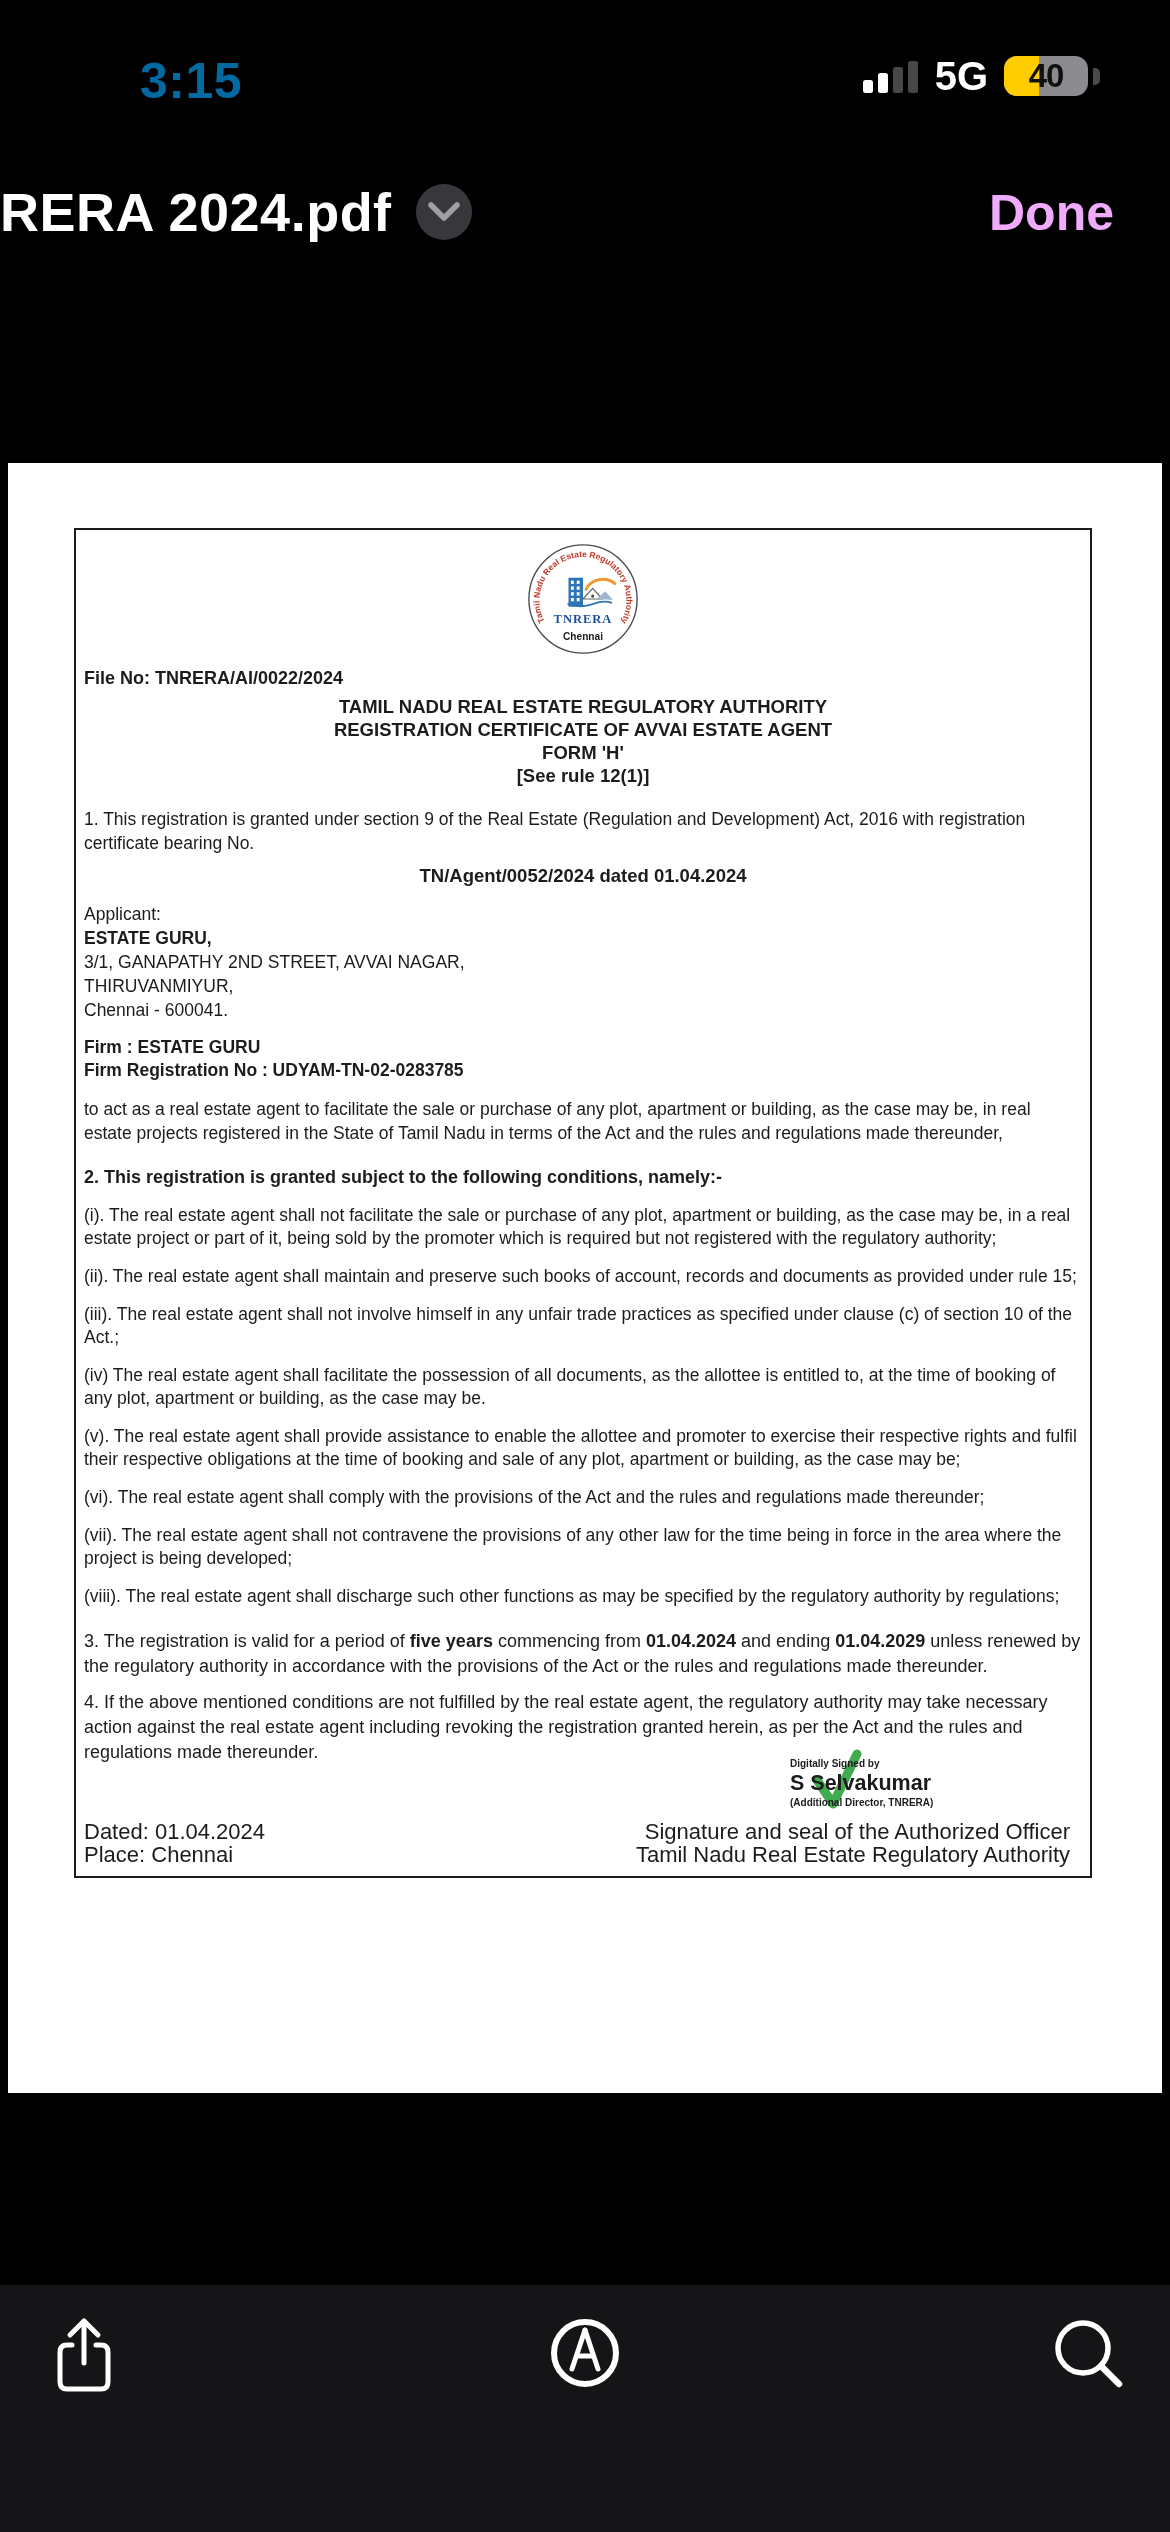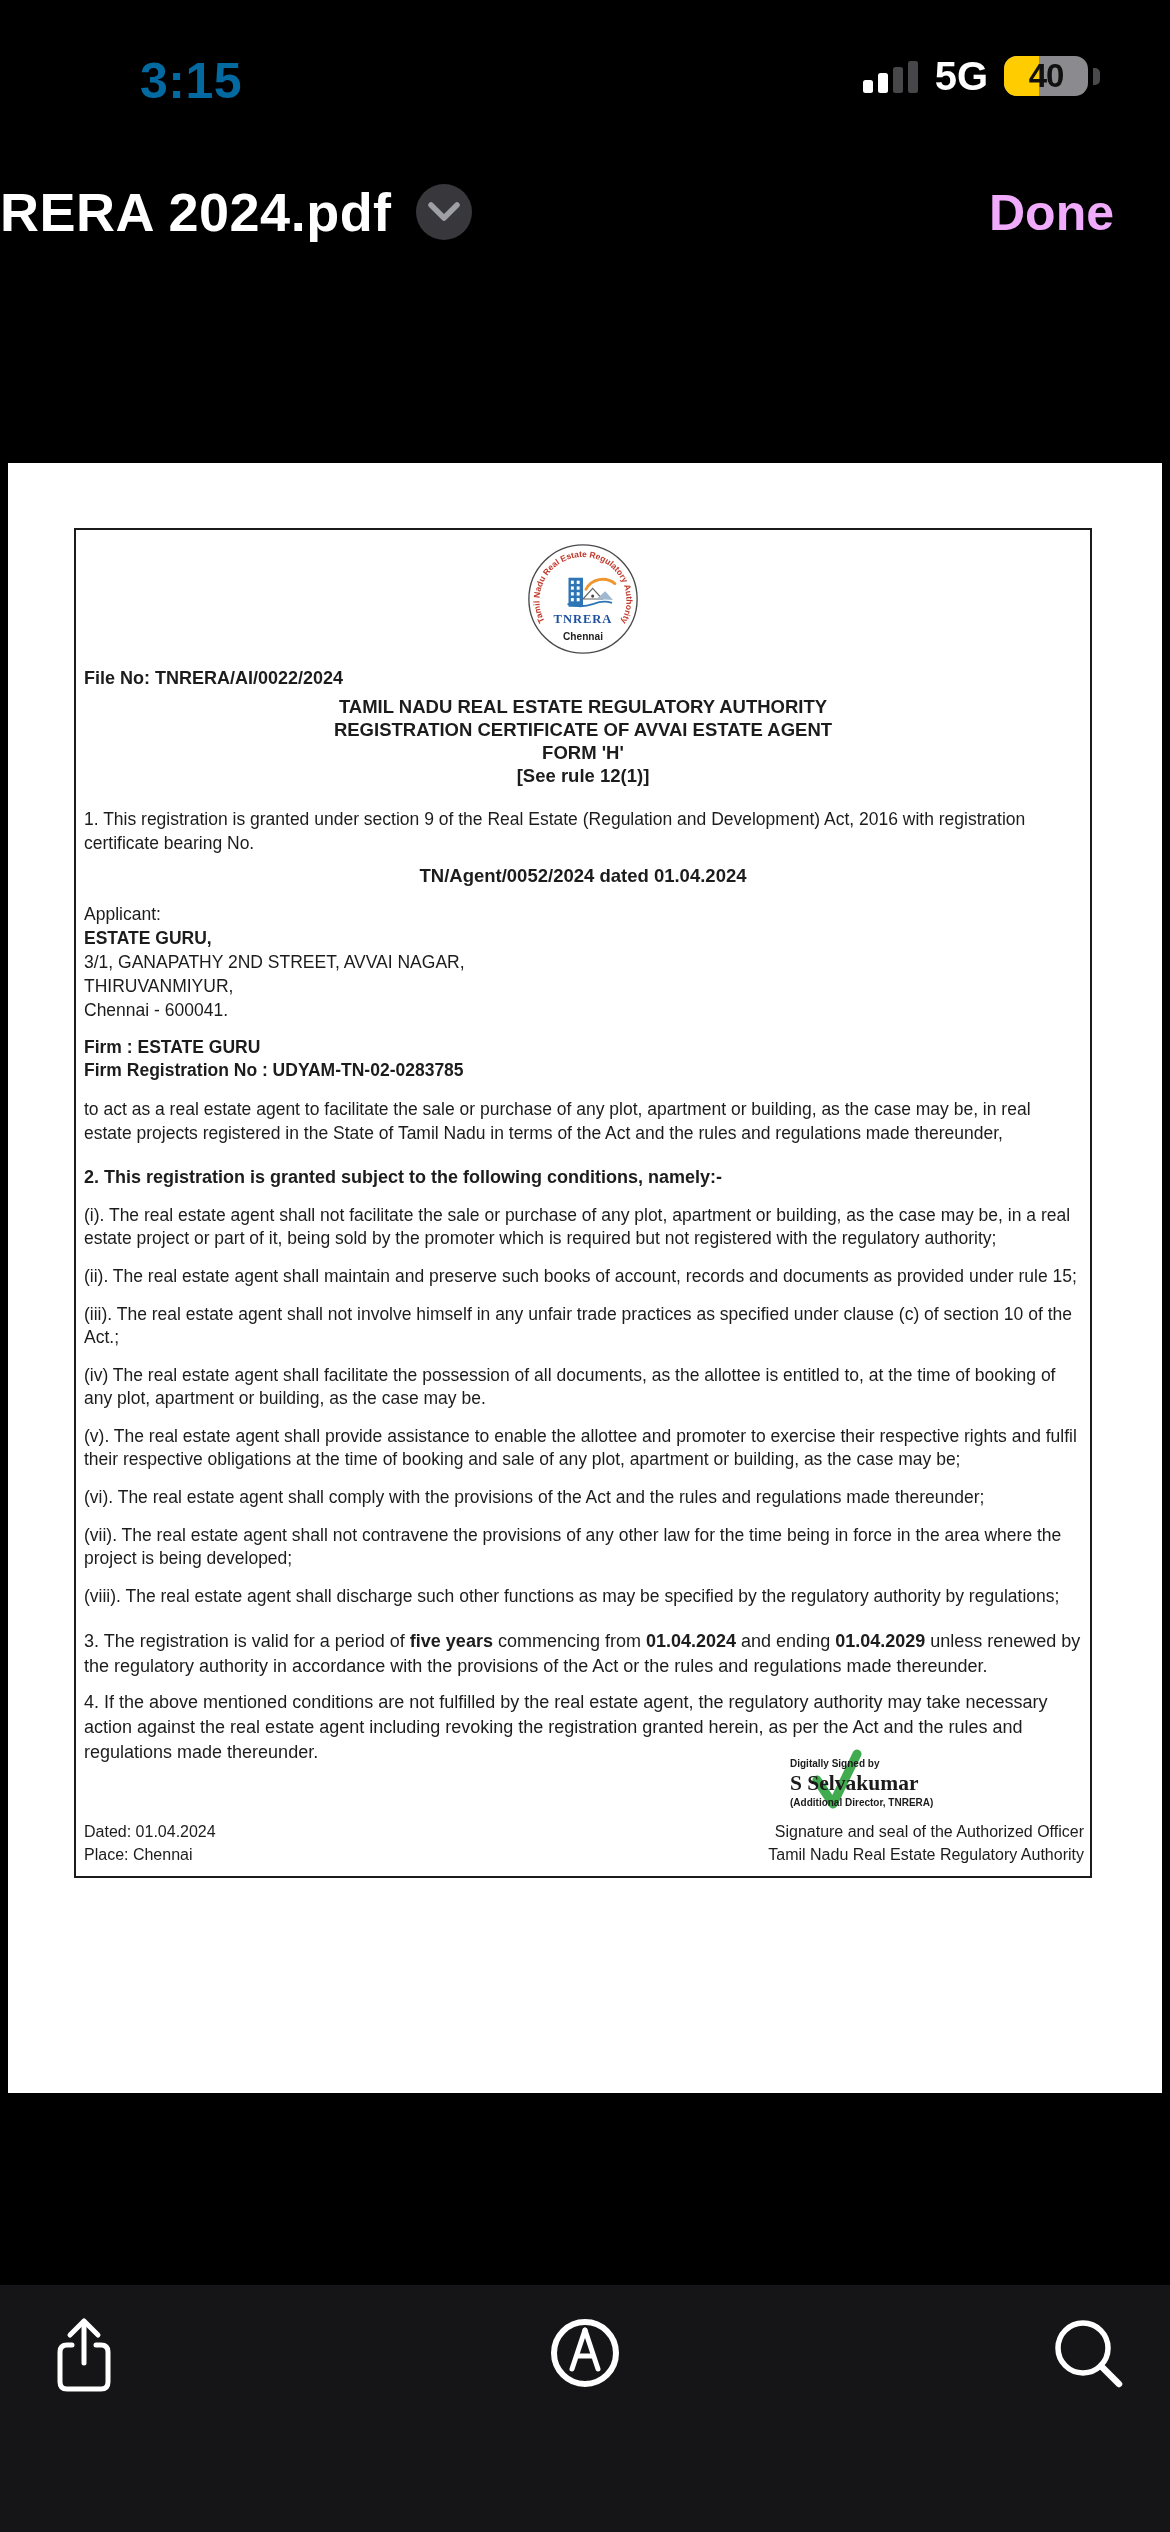--- a/index.html
+++ b/index.html
@@ -38,25 +38,25 @@
   .para-act{margin-top:15px;}
   .sec2{margin-top:20px;font-weight:700;font-size:18px;}
   .cond{margin:15px 0 0 0;line-height:23px;}
   .sec3{margin-top:21px;font-size:18px;line-height:25px;}
   .sec4{margin-top:11px;font-size:18px;line-height:25px;}
   p{margin:0;}
 
   
   .sig-block{position:absolute;left:714px;top:1226px;width:280px;color:#1b1b1b;}
   .sig-line-sm{font-size:10px;font-weight:700;line-height:16px;position:relative;z-index:2;}
-  .sig-name{font-size:21.5px;font-weight:700;line-height:23px;position:relative;z-index:2;font-family:Liberation Serif, serif;}
+  .sig-name{font-size:21.5px;font-weight:700;line-height:23px;position:relative;z-index:2;}
   .sig-check{position:absolute;left:22px;top:-8px;z-index:1;}
 
-  .box-bottom{position:absolute;left:8px;right:6px;bottom:10px;display:flex;justify-content:space-between;
-              font-size:16px;line-height:23px;}
+  .box-bottom{position:absolute;left:8px;right:20px;bottom:10px;display:flex;justify-content:space-between;
+              font-size:22px;line-height:23px;}
   .box-bottom .right{text-align:right;}
 
   
   .toolbar{position:absolute;left:0;top:2285px;width:100%;height:247px;background:#151517;}
   .tb-icon{position:absolute;top:30px;}
   .tb-share{left:48px;}
   .tb-markup{left:50%;transform:translateX(-50%);}
   .tb-search{right:44px;}
 </style>
 </head>

